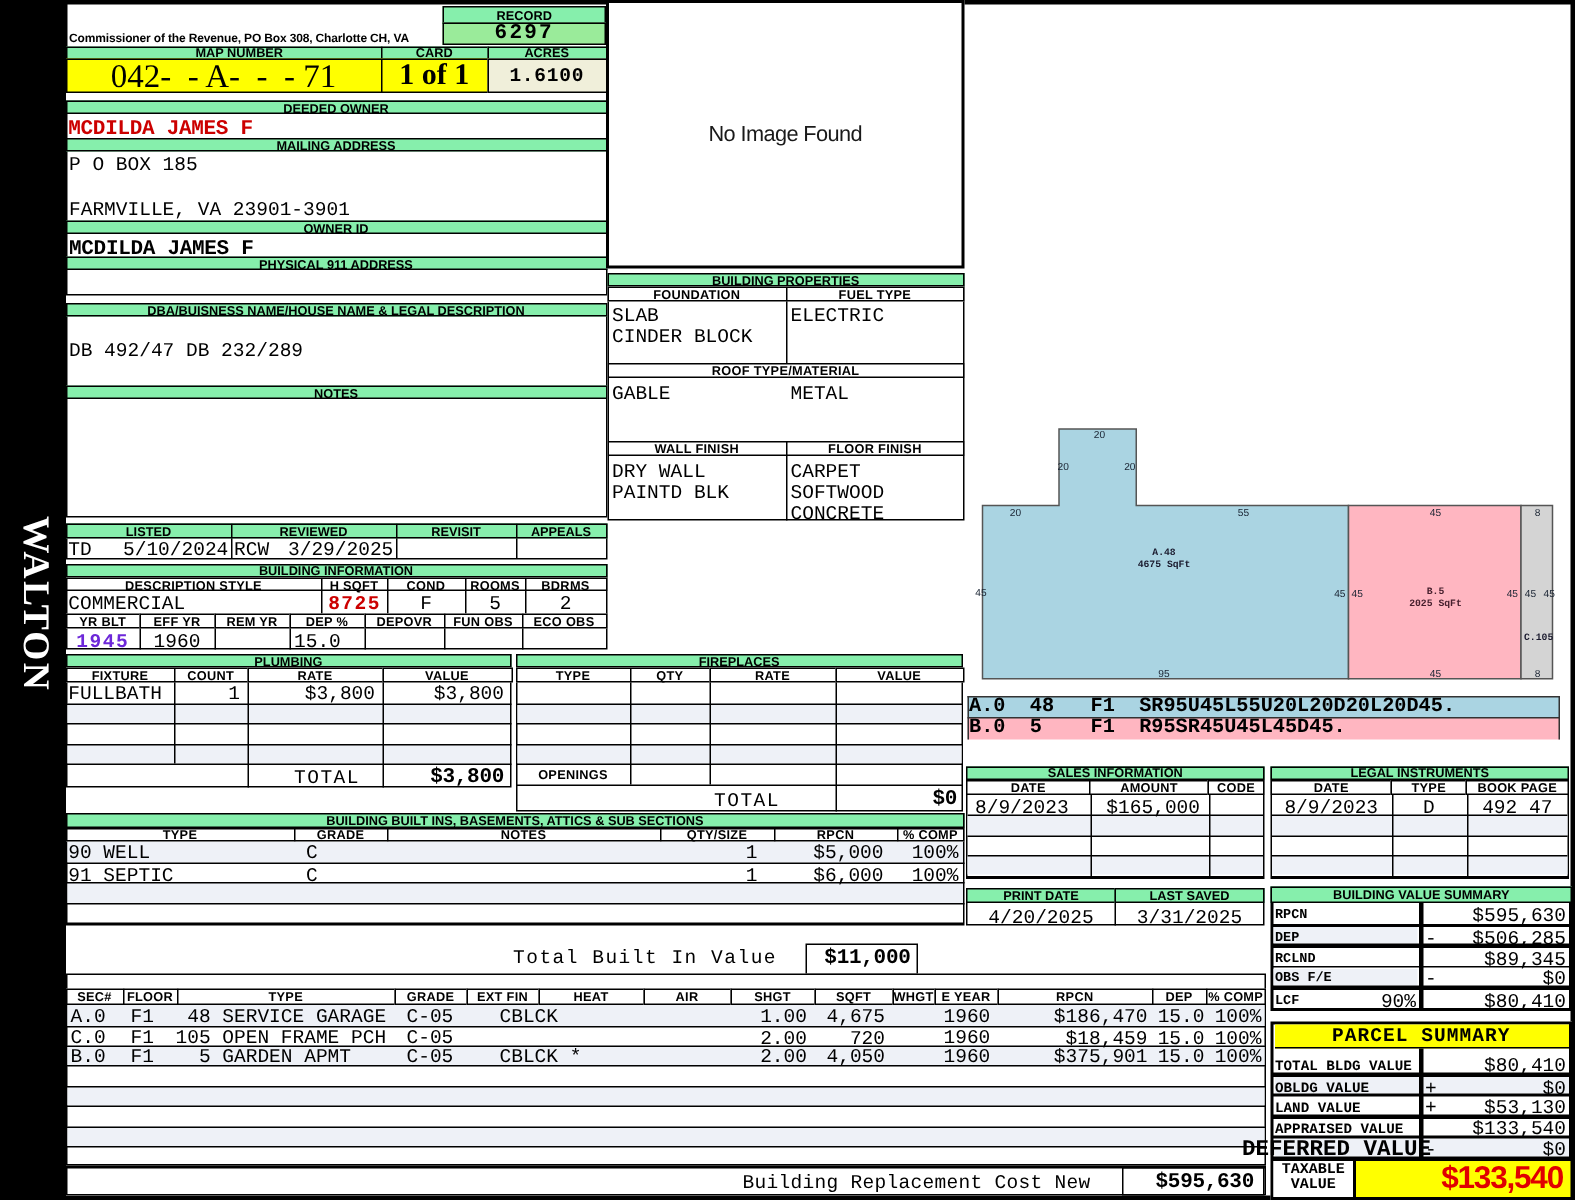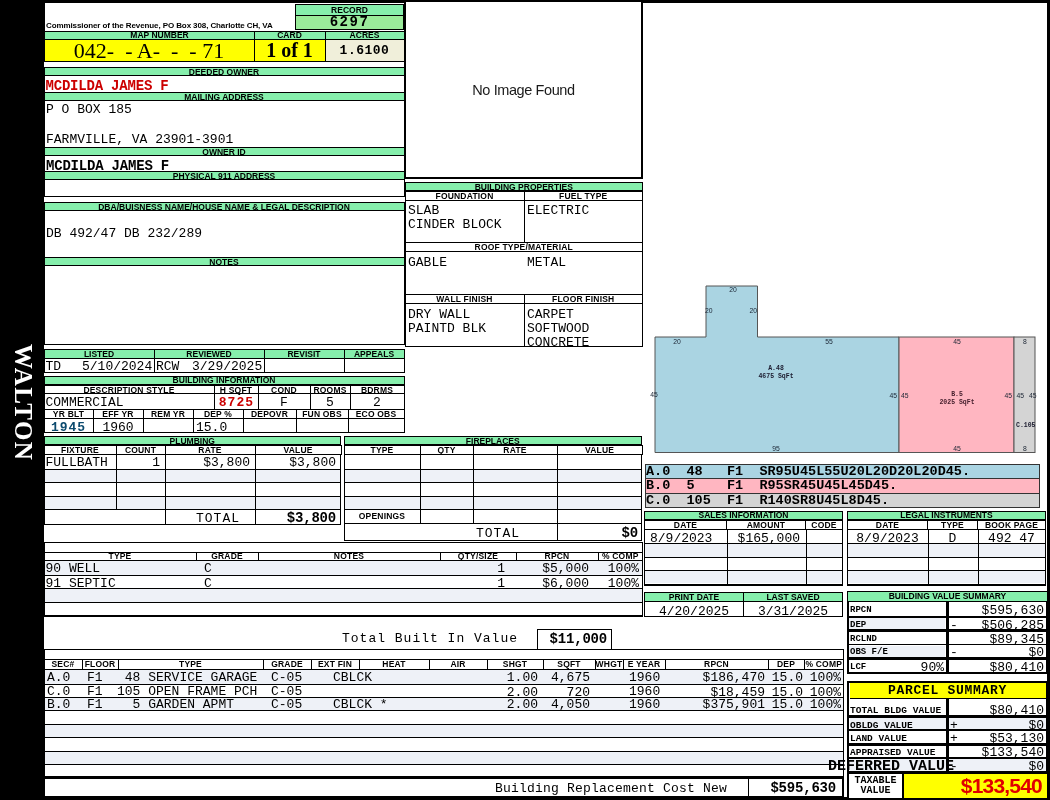--- a/index.html
+++ b/index.html
@@ -136,21 +136,21 @@
 <div class="a hc" style="left:142.5px;top:409.2px;width:51px;height:9.4px">REM YR</div>
 
 <div class="a hc" style="left:192.5px;top:409.2px;width:51px;height:9.4px">DEP %</div>
 
 <div class="a hc" style="left:242.5px;top:409.2px;width:54px;height:9.4px">DEPOVR</div>
 
 <div class="a hc" style="left:295.5px;top:409.2px;width:53px;height:9.4px">FUN OBS</div>
 
 <div class="a hc" style="left:347.5px;top:409.2px;width:57px;height:9.4px">ECO OBS</div>
 
-<div class="a mb c" style="left:43.5px;top:420.5px;width:50px;color:#0c4a6e;letter-spacing:1px">1945</div>
+<div class="a mb c" style="left:43.5px;top:420.5px;width:50px;color:#6d28d9;letter-spacing:1px">1945</div>
 
 <div class="a m c" style="left:92.5px;top:420.5px;width:51px">1960</div>
 
 <div class="a m" style="left:196px;top:420.5px">15.0</div>
 <div class="a vl" style="left:93px;top:418.6px;height:14.4px"></div>
 <div class="a vl" style="left:143px;top:418.6px;height:14.4px"></div>
 <div class="a vl" style="left:193px;top:418.6px;height:14.4px"></div>
 <div class="a vl" style="left:243px;top:418.6px;height:14.4px"></div>
 <div class="a vl" style="left:296px;top:418.6px;height:14.4px"></div>
 <div class="a vl" style="left:348px;top:418.6px;height:14.4px"></div>
@@ -213,20 +213,21 @@
 <div class="a hl" style="left:344px;top:523px;width:298px"></div>
 
 <div class="a m" style="left:476px;top:526.5px;letter-spacing:1px">TOTAL</div>
 
 <div class="a m14 r" style="left:560px;top:526px;width:78px">$0</div>
 
 <div class="a bx" style="left:43.5px;top:542px;width:599.5px;height:75px;border-bottom-width:2px"></div>
 <div class="a tint" style="left:44.5px;top:561px;width:597.5px;height:13.5px"></div>
 <div class="a tint" style="left:44.5px;top:588px;width:597.5px;height:13.5px"></div>
 
+<div class="a band" style="left:43.5px;top:542px;width:599.5px;height:9.5px">BUILDING BUILT INS, BASEMENTS, ATTICS &amp; SUB SECTIONS</div>
 
 <div class="a hc" style="left:43.5px;top:551.5px;width:153px;height:9.5px">TYPE</div>
 
 <div class="a hc" style="left:195.5px;top:551.5px;width:63px;height:9.5px">GRADE</div>
 
 <div class="a hc" style="left:257.5px;top:551.5px;width:183px;height:9.5px">NOTES</div>
 
 <div class="a hc" style="left:439.5px;top:551.5px;width:77px;height:9.5px">QTY/SIZE</div>
 
 <div class="a hc" style="left:515.5px;top:551.5px;width:83px;height:9.5px">RPCN</div>
@@ -397,21 +398,20 @@
 <text x="957" y="396" text-anchor="middle" fill="#47202e">B.5</text>
 <text x="957" y="404" text-anchor="middle" fill="#47202e">2025 SqFt</text>
 <text x="1016" y="426.5">C.105</text>
 </g>
 </svg>
 
 <div class="a" style="left:645px;top:463.5px;width:395px;height:14.7px;background:#aad4e2;border:1px solid #333;border-bottom:none;font:bold 13.5px/14.5px 'Liberation Mono',monospace;white-space:pre">A.0  48   F1  SR95U45L55U20L20D20L20D45.</div>
 
 <div class="a" style="left:645px;top:478.2px;width:395px;height:14.7px;background:#ffb6c1;border:1px solid #333;border-bottom:none;font:bold 13.5px/14.5px 'Liberation Mono',monospace;white-space:pre">B.0  5    F1  R95SR45U45L45D45.</div>
 
-<div class="a" style="left:645px;top:492.9px;width:395px;height:14.7px;background:#d4d4d4;border:1px solid #333;font:bold 13.5px/14.5px 'Liberation Mono',monospace;white-space:pre">C.0  105  F1  R140SR8U45L8D45.</div>
 
 <div class="a bx" style="left:644px;top:510.5px;width:199px;height:75px;border-bottom-width:2px"></div>
 <div class="a tint" style="left:645px;top:543px;width:197px;height:13.6px"></div>
 <div class="a tint" style="left:645px;top:570.2px;width:197px;height:13.3px"></div>
 
 <div class="a band" style="left:644px;top:510.5px;width:199px;height:9.5px">SALES INFORMATION</div>
 
 <div class="a hc" style="left:644px;top:519.5px;width:83px;height:10px">DATE</div>
 
 <div class="a hc" style="left:726px;top:519.5px;width:80px;height:10px">AMOUNT</div>

